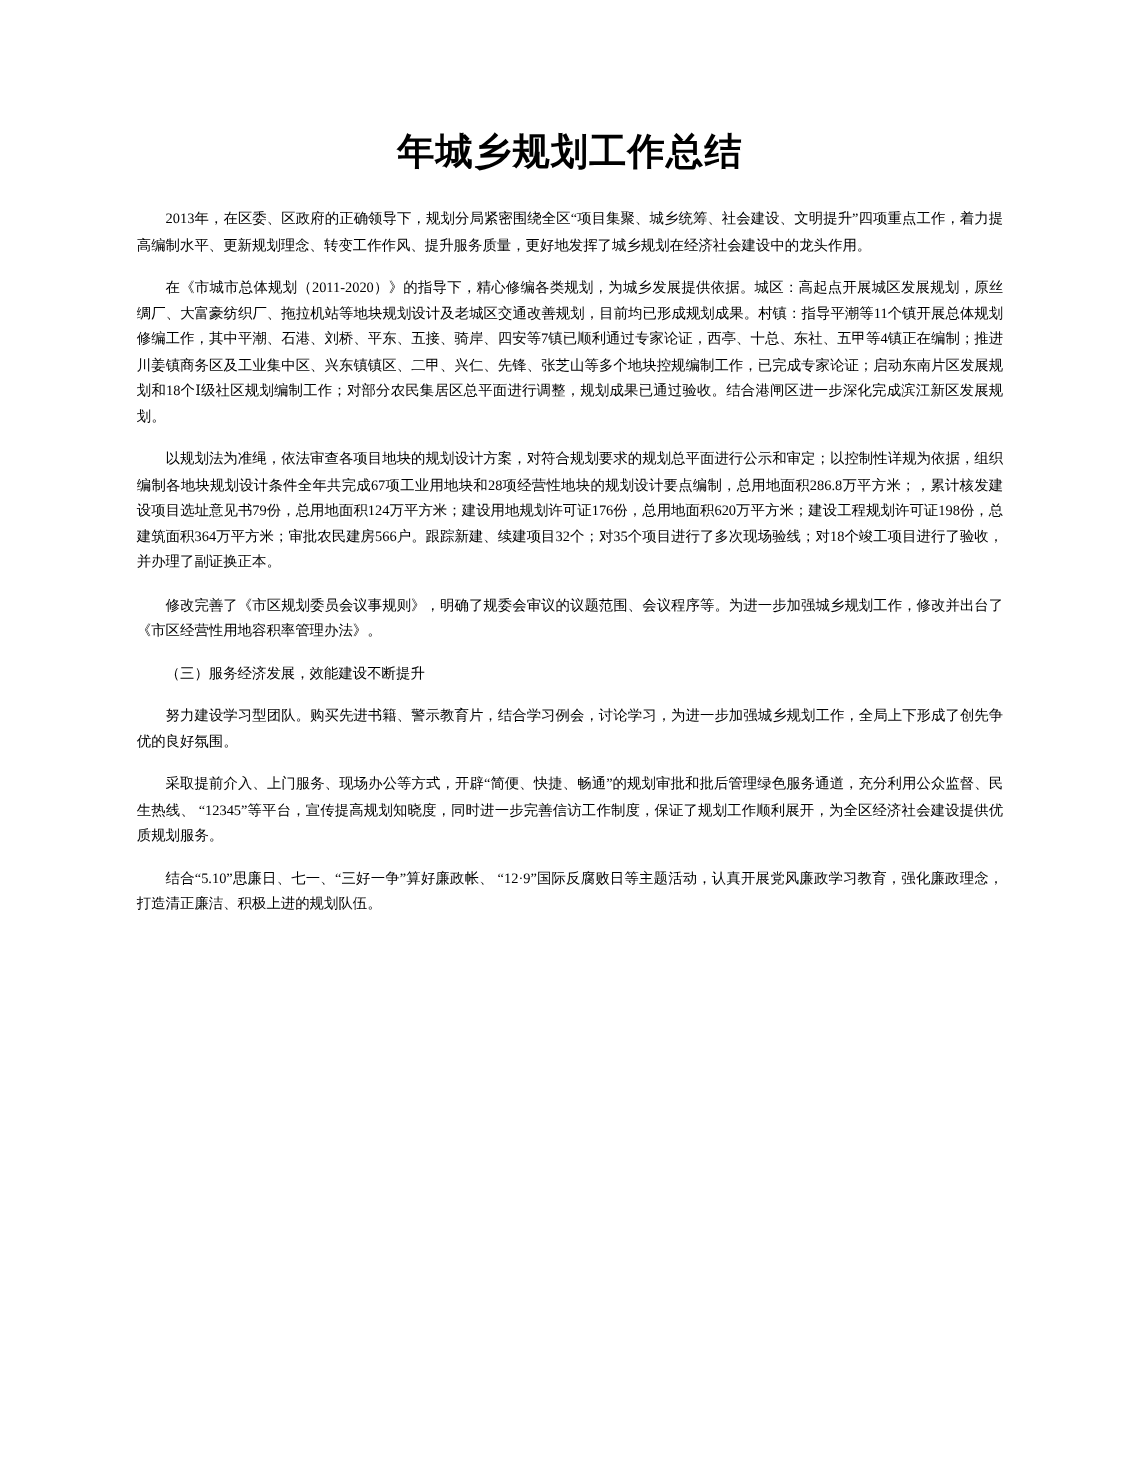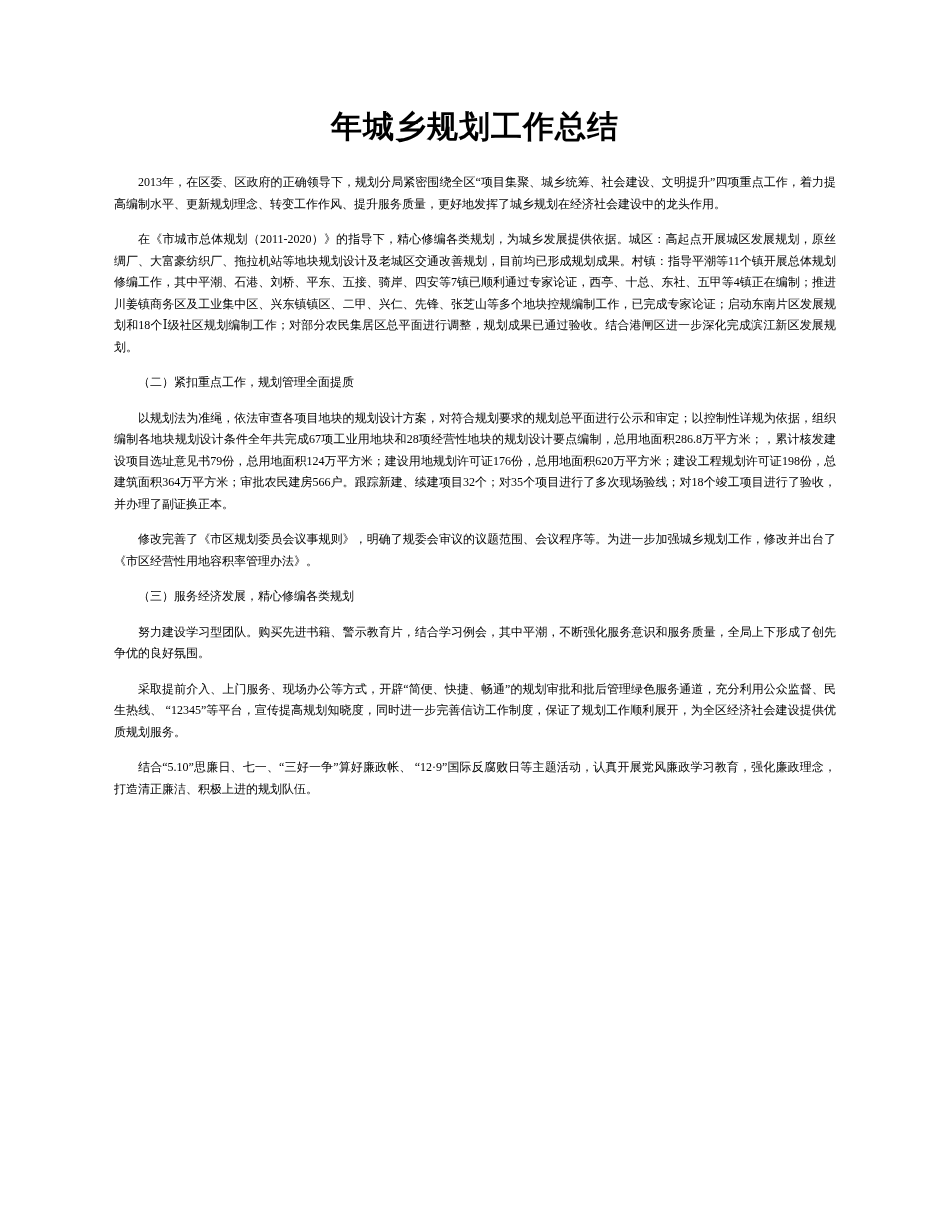--- a/index.html
+++ b/index.html
@@ -43,21 +43,20 @@
     }
   </style>
 </head>
 <body>
 
 <div class="page">
   <h1 class="title">年城乡规划工作总结</h1>
   <div class="doc-body">
       <p class="para">2013年，在区委、区政府的正确领导下，规划分局紧密围绕全区“项目集聚、城乡统筹、社会建设、文明提升”四项重点工作，着力提高编制水平、更新规划理念、转变工作作风、提升服务质量，更好地发挥了城乡规划在经济社会建设中的龙头作用。</p>
       <p class="para">在《市城市总体规划（2011-2020）》的指导下，精心修编各类规划，为城乡发展提供依据。城区：高起点开展城区发展规划，原丝绸厂、大富豪纺织厂、拖拉机站等地块规划设计及老城区交通改善规划，目前均已形成规划成果。村镇：指导平潮等11个镇开展总体规划修编工作，其中平潮、石港、刘桥、平东、五接、骑岸、四安等7镇已顺利通过专家论证，西亭、十总、东社、五甲等4镇正在编制；推进川姜镇商务区及工业集中区、兴东镇镇区、二甲、兴仁、先锋、张芝山等多个地块控规编制工作，已完成专家论证；启动东南片区发展规划和18个Ⅰ级社区规划编制工作；对部分农民集居区总平面进行调整，规划成果已通过验收。结合港闸区进一步深化完成滨江新区发展规划。</p>
-      <p class="para">（二）紧扣重点工作，规划管理全面提质</p>
       <p class="para">以规划法为准绳，依法审查各项目地块的规划设计方案，对符合规划要求的规划总平面进行公示和审定；以控制性详规为依据，组织编制各地块规划设计条件全年共完成67项工业用地块和28项经营性地块的规划设计要点编制，总用地面积286.8万平方米；，累计核发建设项目选址意见书79份，总用地面积124万平方米；建设用地规划许可证176份，总用地面积620万平方米；建设工程规划许可证198份，总建筑面积364万平方米；审批农民建房566户。跟踪新建、续建项目32个；对35个项目进行了多次现场验线；对18个竣工项目进行了验收，并办理了副证换正本。</p>
       <p class="para">修改完善了《市区规划委员会议事规则》，明确了规委会审议的议题范围、会议程序等。为进一步加强城乡规划工作，修改并出台了《市区经营性用地容积率管理办法》。</p>
-      <p class="para">（三）服务经济发展，精心修编各类规划</p>
-      <p class="para">努力建设学习型团队。购买先进书籍、警示教育片，结合学习例会，其中平潮，不断强化服务意识和服务质量，全局上下形成了创先争优的良好氛围。</p>
+      <p class="para">（三）服务经济发展，效能建设不断提升</p>
+      <p class="para">努力建设学习型团队。购买先进书籍、警示教育片，结合学习例会，讨论学习，为进一步加强城乡规划工作，全局上下形成了创先争优的良好氛围。</p>
       <p class="para">采取提前介入、上门服务、现场办公等方式，开辟“简便、快捷、畅通”的规划审批和批后管理绿色服务通道，充分利用公众监督、民生热线、 “12345”等平台，宣传提高规划知晓度，同时进一步完善信访工作制度，保证了规划工作顺利展开，为全区经济社会建设提供优质规划服务。</p>
       <p class="para">结合“5.10”思廉日、七一、“三好一争”算好廉政帐、 “12·9”国际反腐败日等主题活动，认真开展党风廉政学习教育，强化廉政理念，打造清正廉洁、积极上进的规划队伍。</p>
     </div>
 </div>
 
 </body></html>

